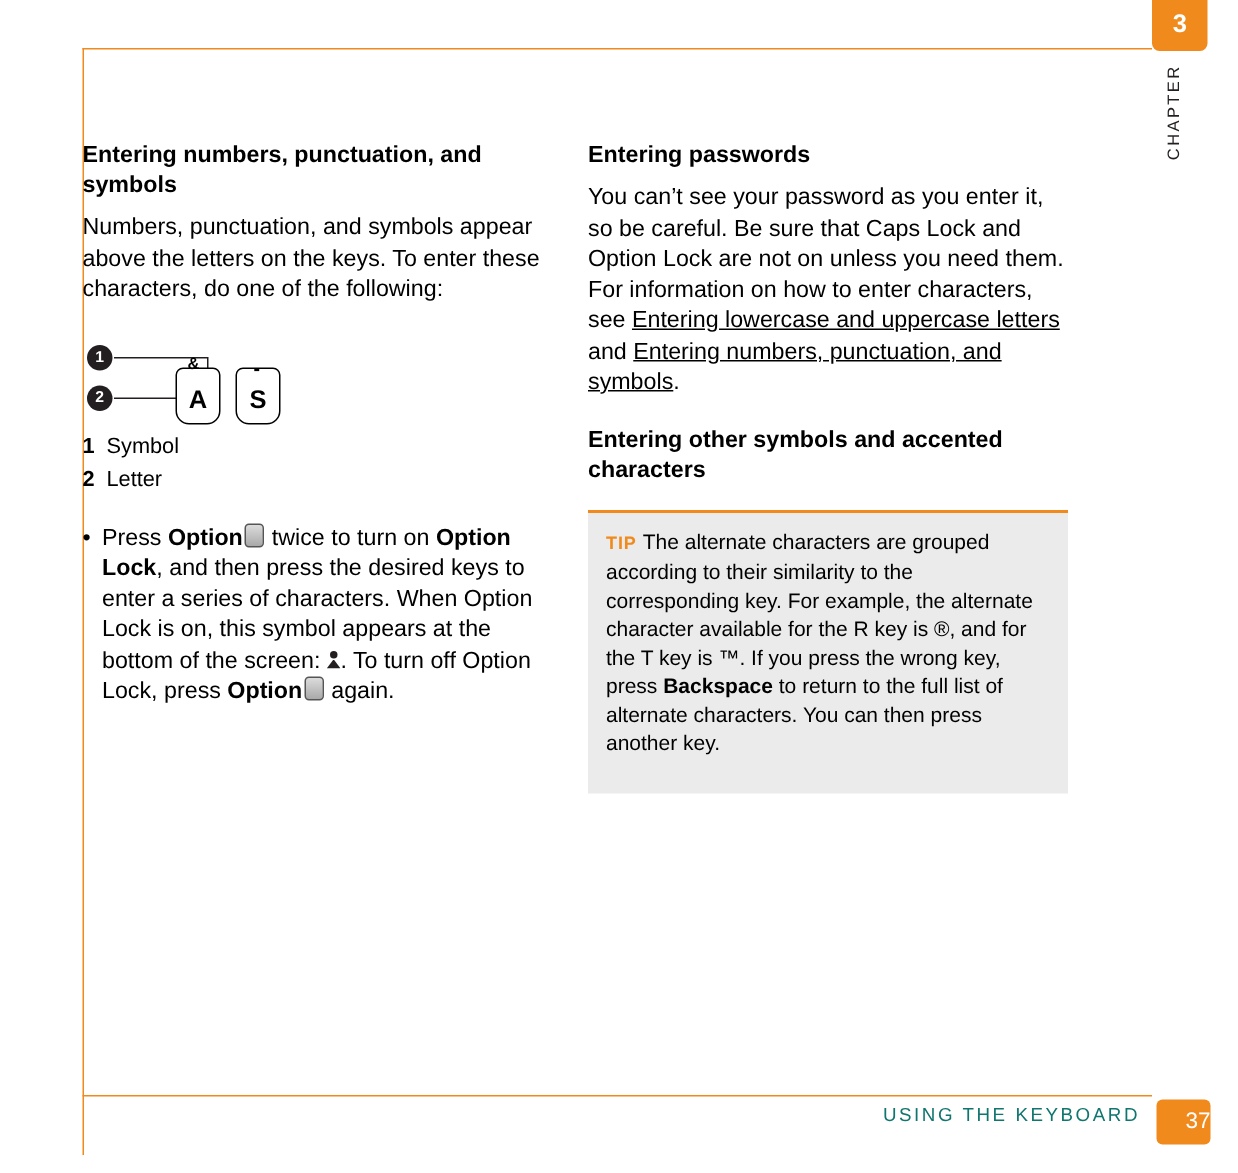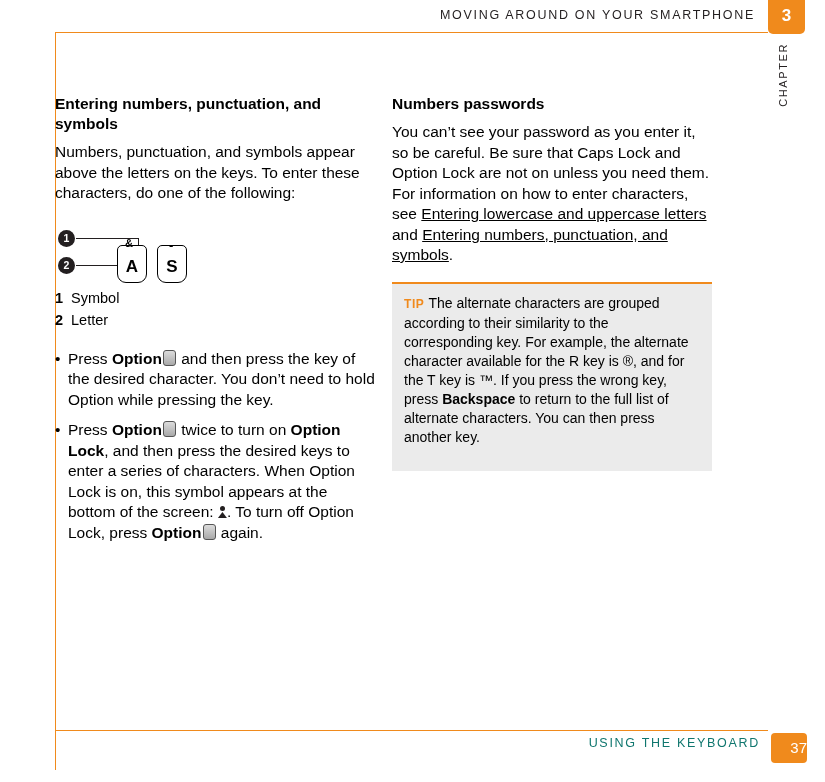--- a/index.html
+++ b/index.html
@@ -295,21 +295,20 @@
     letter-spacing: 0.6px;
     margin-right: 4px;
   }
   b { font-weight: bold; }
 </style>
 </head>
 <body>
 
 <div class="page-header">
   <div class="header-rule"></div>
-  <div class="header-title">MOVING AROUND ON YOUR SMARTPHONE</div>
 </div>
 <div class="chapter-tab">
   <div class="chapter-badge">3</div>
   <div class="chapter-word">CHAPTER</div>
 </div>
 <div class="side-rule"></div>
 
 <div class="col col-left">
 
   <h2 class="sec">Entering numbers, punctuation, and symbols</h2>
@@ -341,34 +340,32 @@
   </div>
   <div class="legend-row">
     <span class="legend-num">2</span>
     <span>Letter</span>
   </div>
 
   <div class="spacer-16"></div>
 
   <ul class="bullets">
     <li>
-      <span>Press </span><b>Option</b><span class="btn-key"></span><span> and then press the key of the desired character. You don’t need to hold Option while pressing the key.</span>
-    </li>
-    <li>
       <span>Press </span><b>Option</b><span class="btn-key"></span><span> twice to turn on </span><b>Option Lock</b><span>, and then press the desired keys to enter a series of characters. When Option Lock is on, this symbol appears at the bottom of the screen: </span><span class="optlock-glyph"></span><span>. To turn off Option Lock, press </span><b>Option</b><span class="btn-key"></span><span> again.</span>
     </li>
   </ul>
 </div>
 
 <div class="col col-right">
 
-  <h2 class="sec">Numbers passwords</h2>
+  <h2 class="sec">Entering passwords</h2>
 
   <p class="body"><span>You can’t see your password as you enter it, so be careful. Be sure that Caps Lock and Option Lock are not on unless you need them. For information on how to enter characters, see </span><a class="xref" href="#">Entering lowercase and uppercase letters</a><span> and </span><a class="xref" href="#">Entering numbers, punctuation, and symbols</a><span>.</span></p>
 
+  <h2 class="sec" style="margin-top:18px;">Entering other symbols and accented characters</h2>
 
 
   <div class="tipbox">
     <span class="tip-label">TIP</span><span>The alternate characters are grouped according to their similarity to the corresponding key. For example, the alternate character available for the R key is ®, and for the T key is ™. If you press the wrong key, press </span><b>Backspace</b><span> to return to the full list of alternate characters. You can then press another key.</span>
   </div>
 </div>
 
 <div class="page-footer">
   <div class="footer-rule"></div>
   <div class="footer-title">USING THE KEYBOARD</div>

